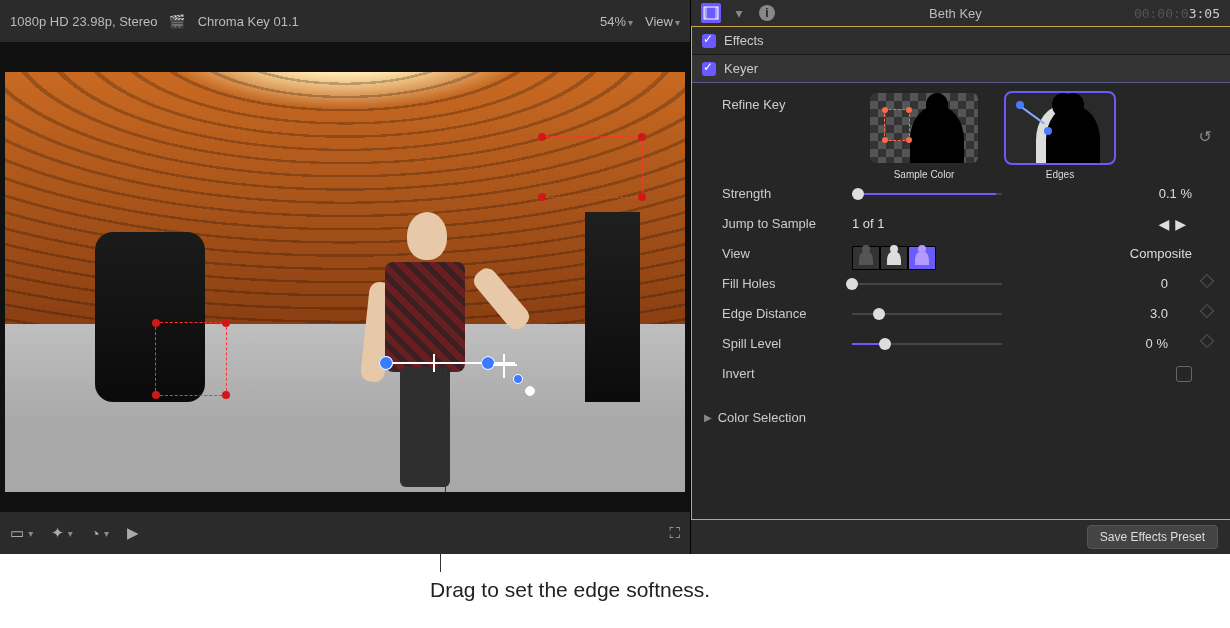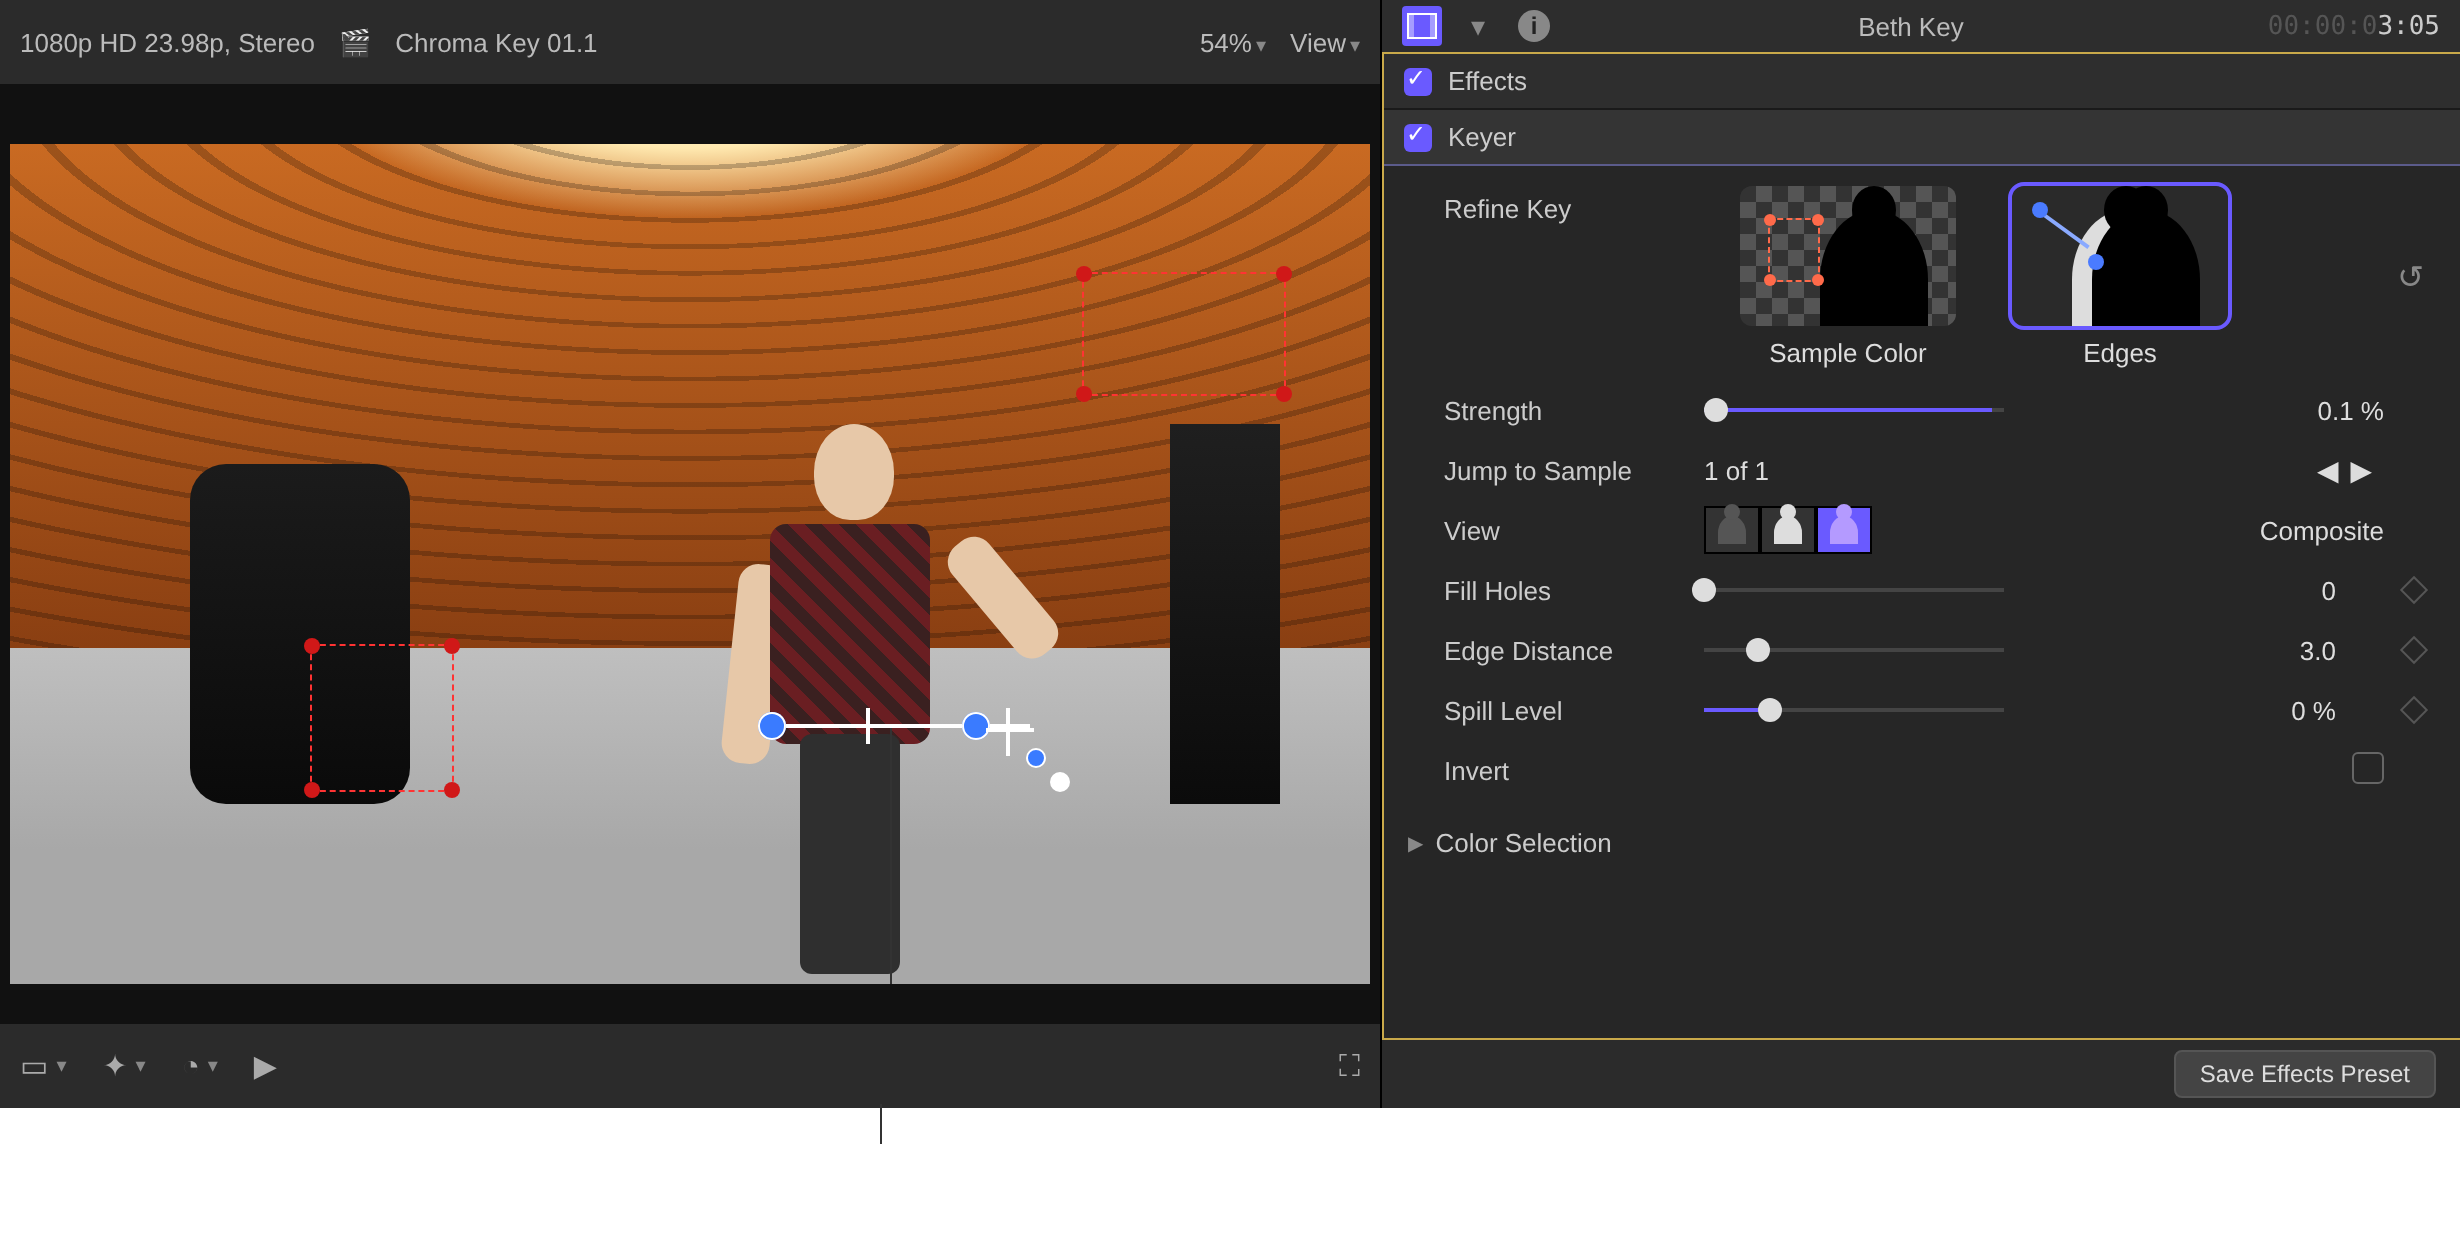--- a/index.html
+++ b/index.html
@@ -85,23 +85,23 @@
       linear-gradient(45deg,transparent 75%,#555 75%) 8px 8px/16px 16px,
       linear-gradient(45deg,#555 25%,#333 25%) 8px 8px/16px 16px;}
   .silh{position:absolute;left:40px;top:12px;width:54px;height:58px;background:#000;border-radius:50% 50% 0 0/60% 60% 0 0;}
   .silh::before{content:"";position:absolute;left:16px;top:-12px;width:22px;height:24px;background:#000;border-radius:50%;}
   .t1 .rh{position:absolute;width:6px;height:6px;background:#ff6a4a;border-radius:50%;}
   .t1 .rh1{left:12px;top:14px}.t1 .rh2{left:36px;top:14px}.t1 .rh3{left:12px;top:44px}.t1 .rh4{left:36px;top:44px}
   .t1 .rbox{position:absolute;left:14px;top:16px;width:24px;height:30px;border:1px dashed #ff6a4a;}
   .t2 .bd{position:absolute;width:8px;height:8px;background:#4a7bff;border-radius:50%;}
   .t2 .bd1{left:10px;top:8px}.t2 .bd2{left:38px;top:34px}
   .t2 .ln{position:absolute;left:14px;top:12px;width:30px;height:2px;background:#8aaaff;transform:rotate(36deg);transform-origin:left;}
-  .tlabel{text-align:center;margin-top:6px;font-size:13px;color:#ddd;}
+  .tlabel{text-align:center;margin-top:6px;font-size:10px;color:#ddd;}
   .reset{color:#888;font-size:16px;margin-left:auto;align-self:center;}
-  .row{display:flex;align-items:center;height:30px;gap:10px;}
+  .row{display:flex;align-items:flex-start;height:30px;gap:10px;}
   .row .lbl{width:120px;color:#ccc;}
   .row .ctrl{width:150px;}
   .row .val{width:80px;text-align:right;color:#ddd;margin-left:auto;margin-right:20px;}
   .diamond{width:8px;height:8px;transform:rotate(45deg);border:1px solid #555;margin-left:4px;}
   
   .sld{position:relative;height:16px;}
   .sld .track{position:absolute;left:0;right:0;top:7px;height:2px;background:#444;}
   .sld .fill{position:absolute;left:0;top:7px;height:2px;background:#6a5aff;}
   .sld .knob{position:absolute;top:2px;width:12px;height:12px;border-radius:50%;background:#ddd;transform:translateX(-50%);}
   .nav{color:#777;font-size:14px;letter-spacing:6px;}
@@ -316,13 +316,14 @@
     </div>
 
     <div class="iftr">
       <span class="pbtn">Save Effects Preset</span>
     </div>
   </div>
 </div>
 
 <div class="caption">
   <div class="ln"></div>
+  <span>Drag to set the edge softness.</span>
 </div>
 
 </body></html>

